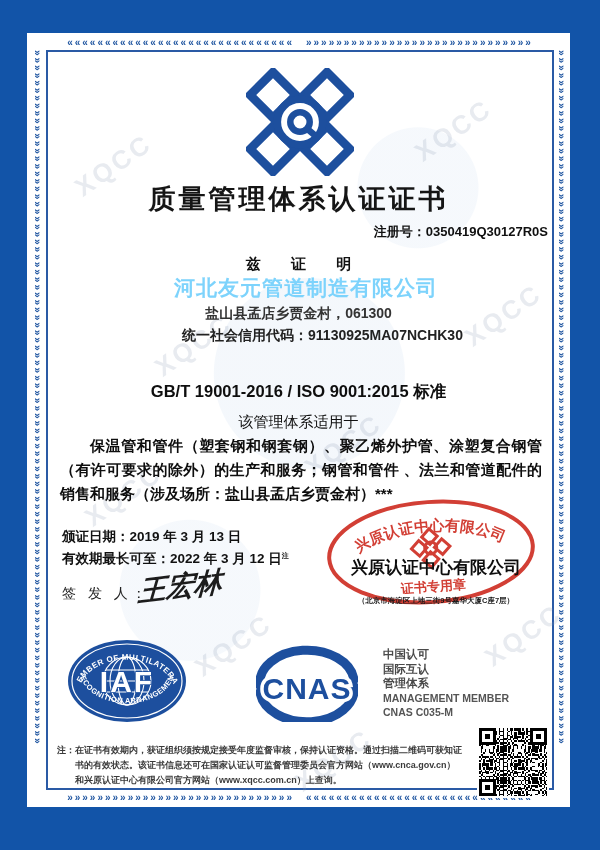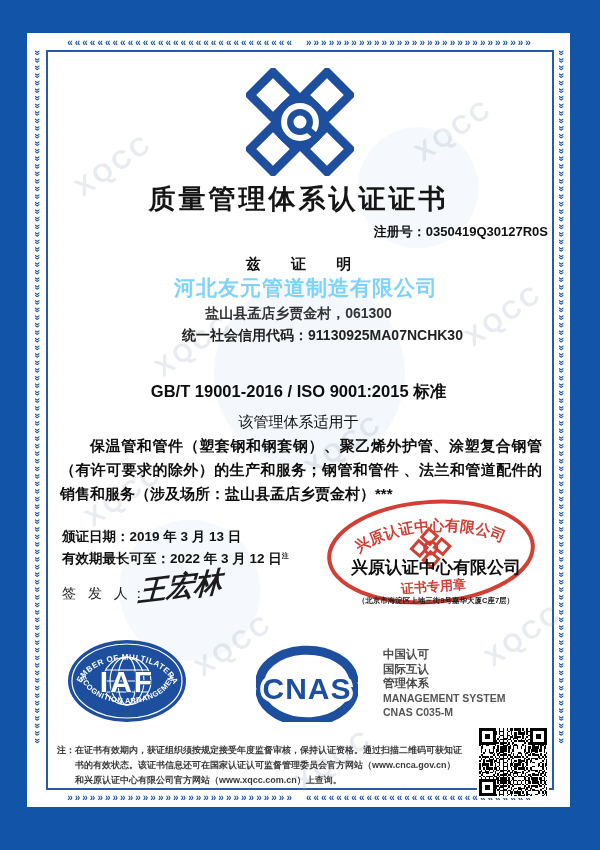--- a/index.html
+++ b/index.html
@@ -169,21 +169,21 @@
   <svg class="abs cnas" width="102" height="78" viewBox="0 0 102 78">
     <path d="M 4 42 A 46 32 0 0 1 98 36" fill="none" stroke="#1d4f9e" stroke-width="9" stroke-linecap="round"></path>
     <path d="M 4 48 A 46 32 0 0 0 98 42" fill="none" stroke="#1d4f9e" stroke-width="9" stroke-linecap="round"></path>
     <text x="51" y="55" font-size="30" font-weight="bold" fill="#1d4f9e" text-anchor="middle" stroke="#ffffff" stroke-width="7" paint-order="stroke" letter-spacing="1">CNAS</text>
   </svg>
 
   <div class="abs cnas-text">
     <div class="cn">中国认可</div>
     <div class="cn">国际互认</div>
     <div class="cn">管理体系</div>
-    <div class="en">MANAGEMENT SYSTEM</div>
+    <div class="en">MANAGEMENT MEMBER</div>
     <div class="en">CNAS C035-M</div>
   </div>
 
   <div class="abs note">
     <span class="lbl">注：</span>
     <span>在证书有效期内，获证组织须按规定接受年度监督审核，保持认证资格。通过扫描二维码可获知证书的有效状态。该证书信息还可在国家认证认可监督管理委员会官方网站（www.cnca.gov.cn）和兴原认证中心有限公司官方网站（www.xqcc.com.cn）上查询。</span>
   </div>
 
   <div class="abs qr">
     <div class="qr-noise"></div>

